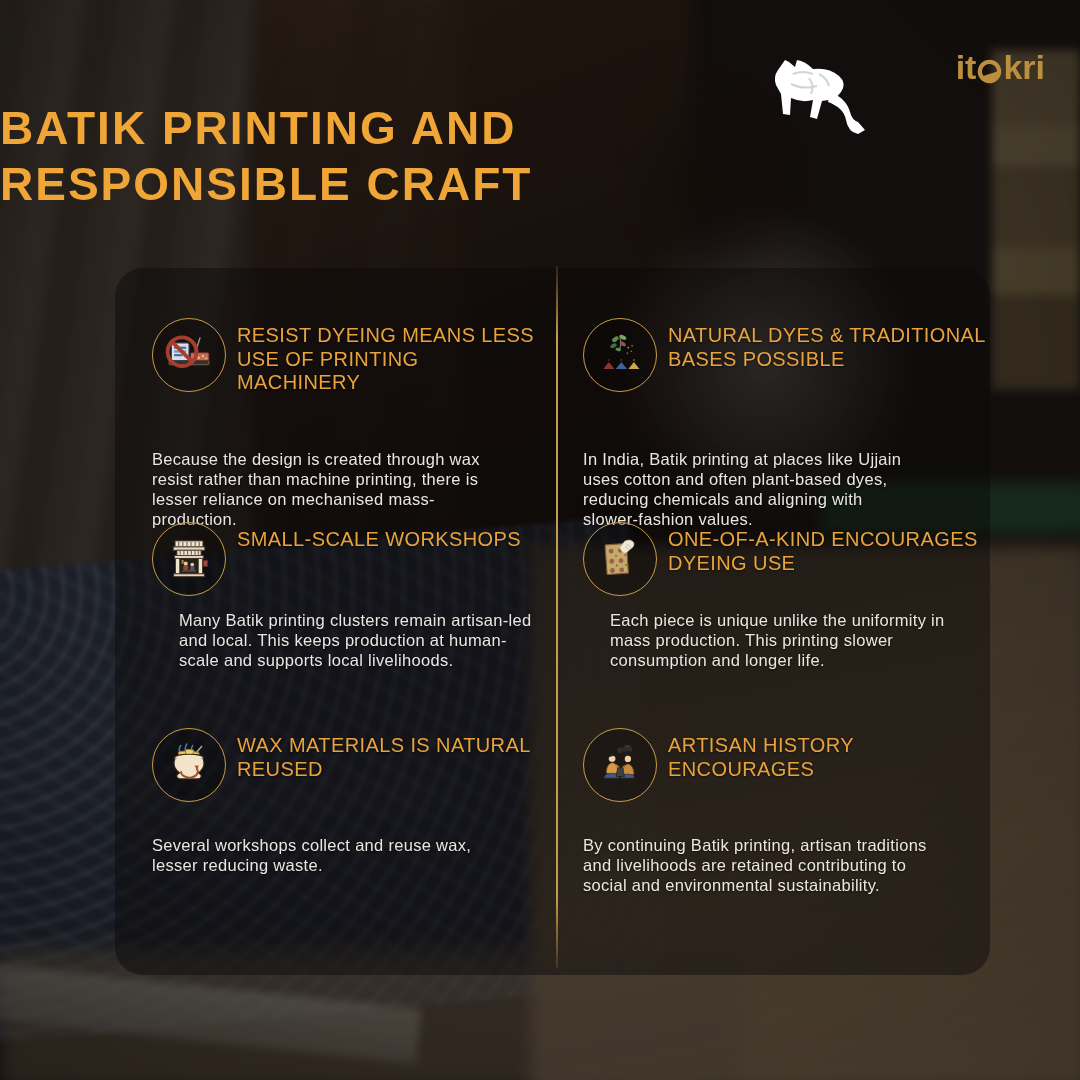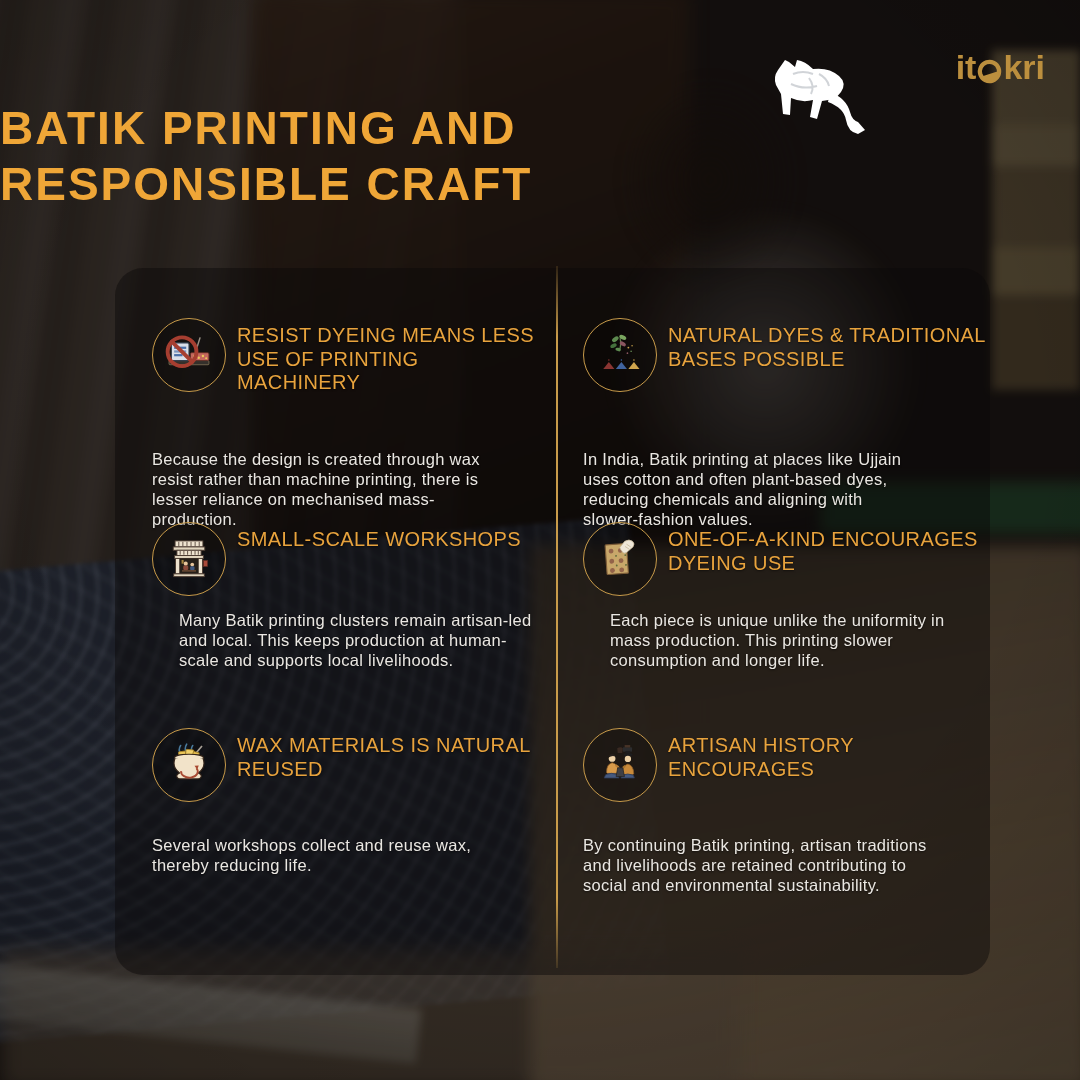--- a/index.html
+++ b/index.html
@@ -233,21 +233,21 @@
         <rect x="32" y="14" width="6.5" height="6" rx="1" fill="#e4bd4e" stroke="#a8842a" stroke-width="1" transform="rotate(14 35 17)"></rect>
         <ellipse cx="28" cy="20" rx="15.5" ry="3.6" fill="#f2e3c9" stroke="#33241a" stroke-width="1.3"></ellipse>
         <path d="M12.8 21 q-3.4 9.5 5 15.5 q-4.6 2.6 -2.2 5.3 q1 1.2 3.4 1.2 h18 q2.4 0 3.4 -1.2 q2.4 -2.7 -2.2 -5.3 q8.4 -6 5 -15.5" fill="#f2e3c9" stroke="#33241a" stroke-width="1.3"></path>
         <path d="M19.5 34.5 a9 6.5 0 1 0 16.5 -3" fill="none" stroke="#a84a32" stroke-width="2"></path>
         <path d="M38.5 28.5 l-4.6 0.4 l3 4 z" fill="#a84a32"></path>
       </svg>
     </div>
     <div class="heading">WAX MATERIALS IS NATURAL
 REUSED</div>
     <div class="body-text">Several workshops collect and reuse wax,
-thereby reducing life.</div>
+lesser reducing waste.</div>
   </div>
 
   <div class="cell c2 r3">
     <div class="icon-circle">
       <svg width="52" height="52" viewBox="0 0 56 56">
         <rect x="31" y="9" width="10" height="4.6" rx="1" fill="#2c2c2e"></rect>
         <rect x="33" y="6.5" width="6" height="2.6" fill="#473327"></rect>
         <path d="M25 10 q4 -2 6 0 l-0.6 5 h-4.8 z" fill="#3a2a22"></path>
         <circle cx="19.5" cy="21" r="3.6" fill="#eed2a8"></circle>
         <path d="M15.8 20 a3.8 3.8 0 0 1 7.4 -1.2 q-4 -1.6 -7.4 1.2" fill="#26201c"></path>

